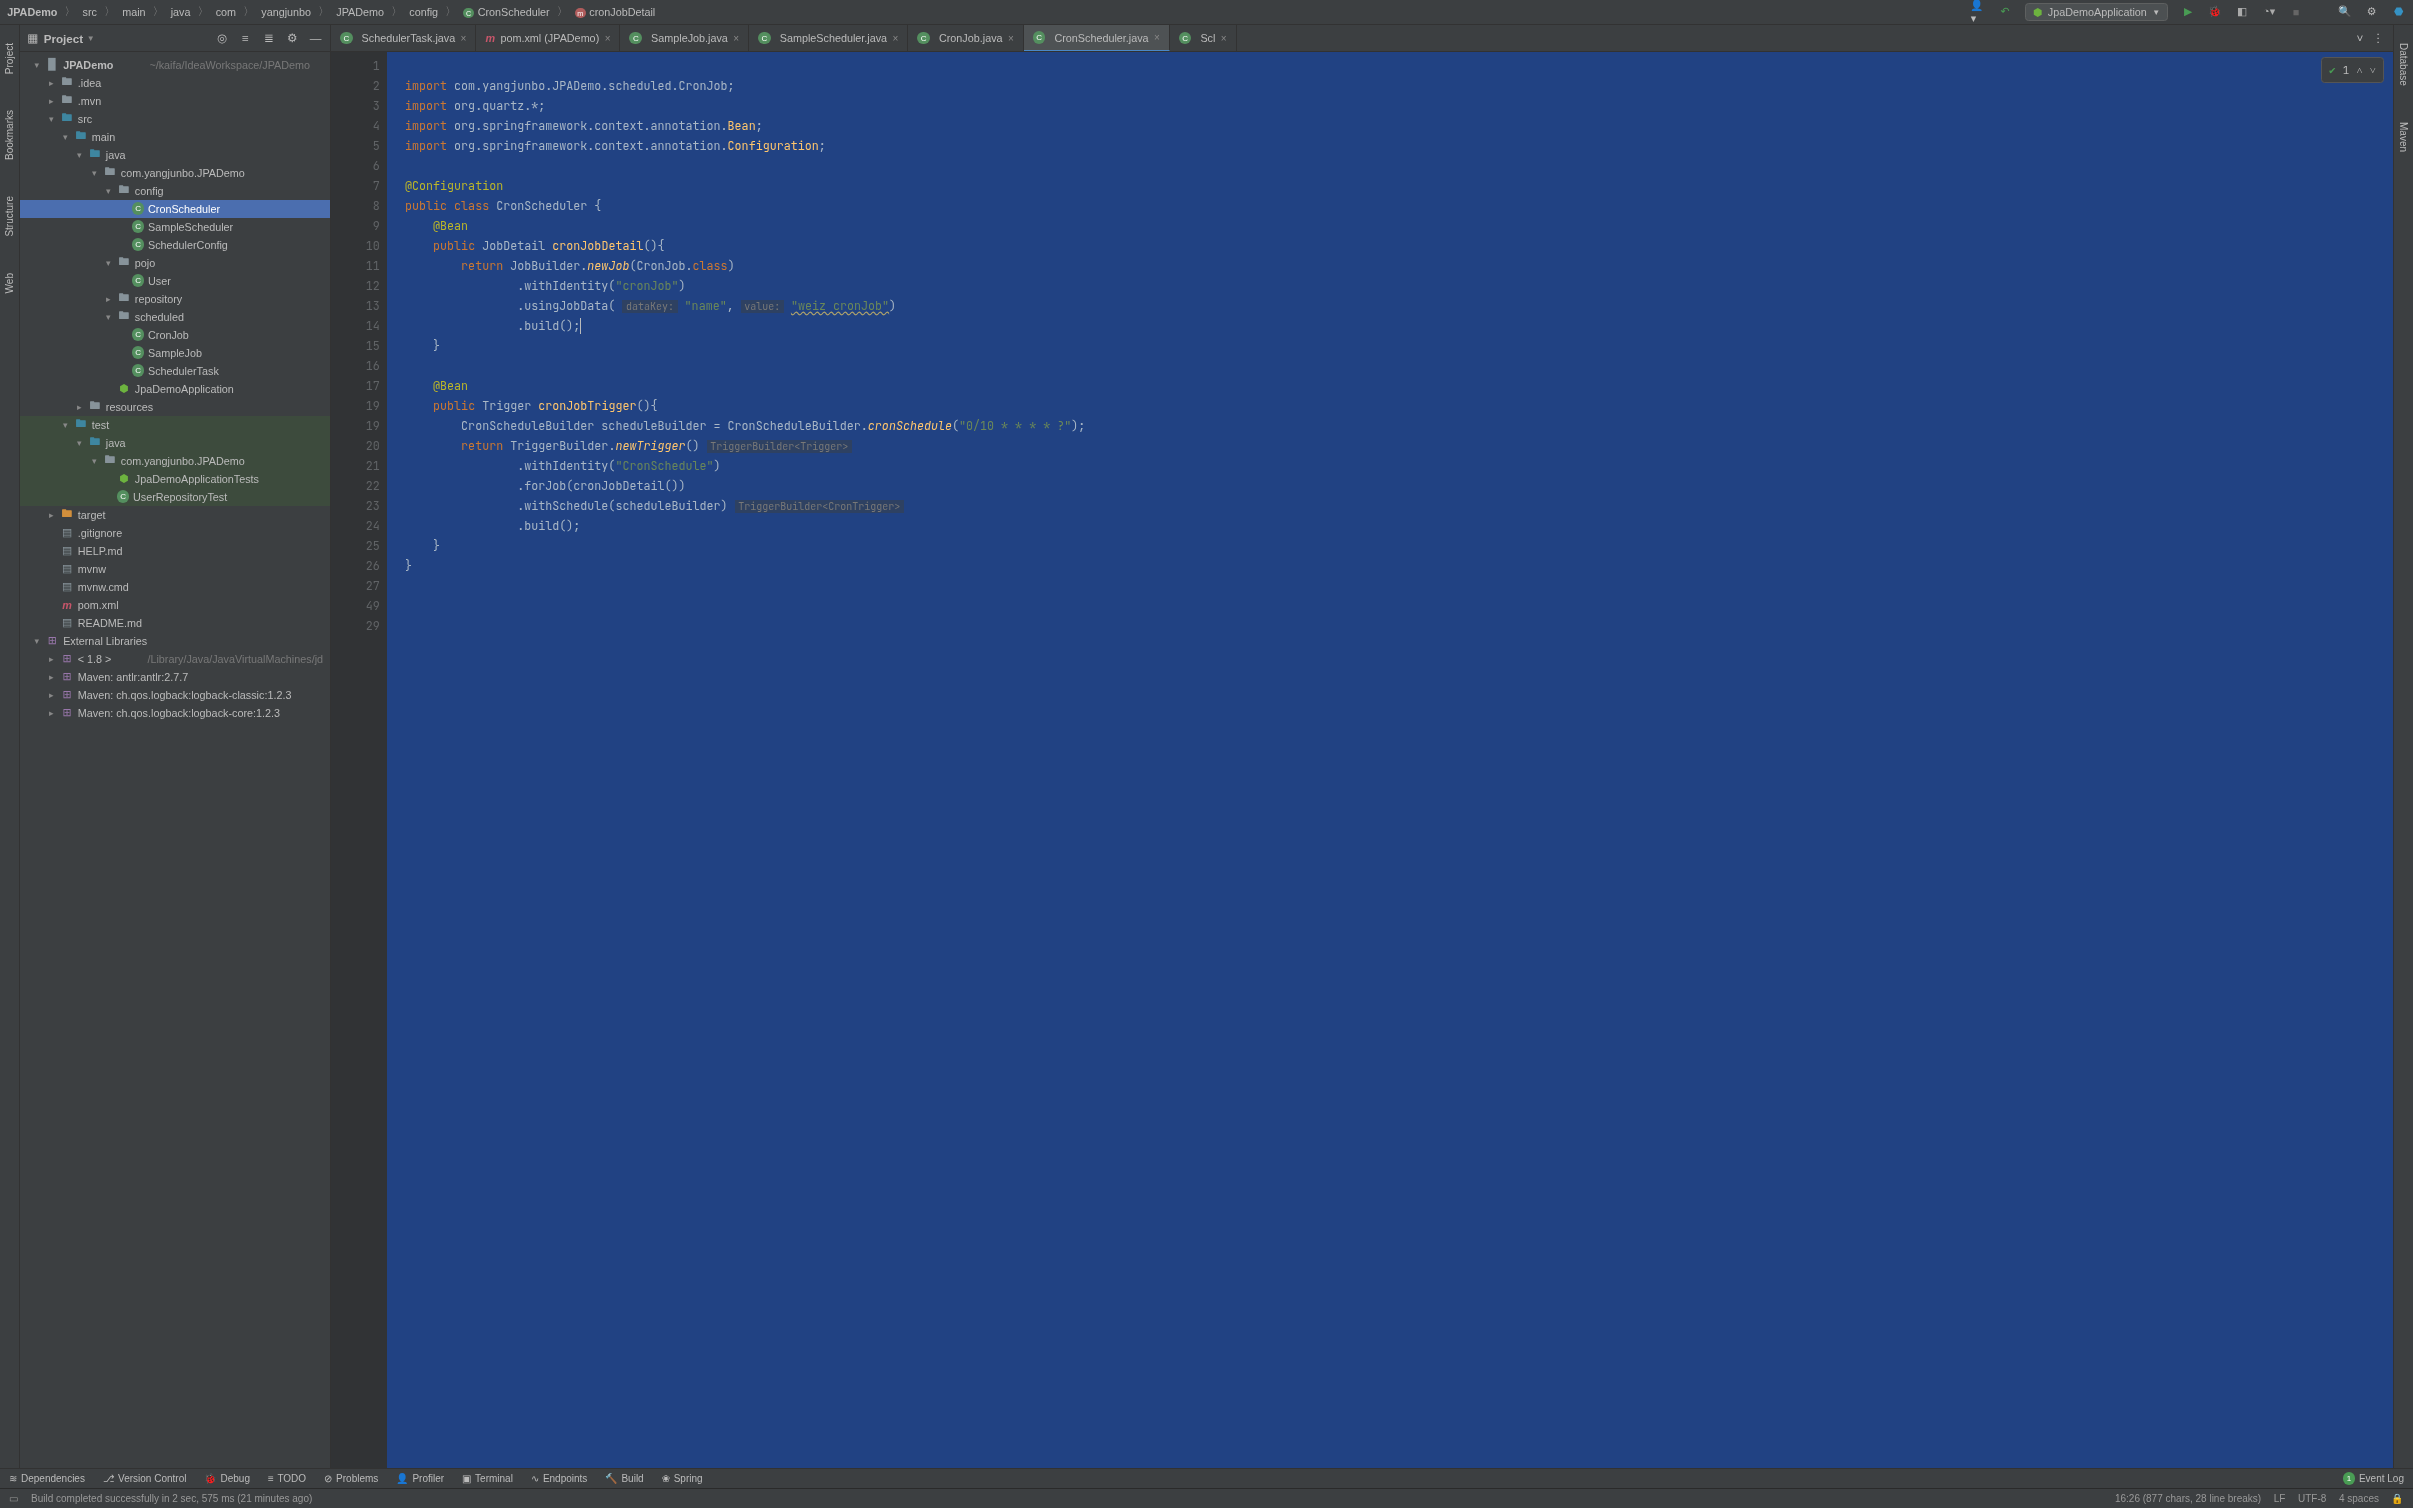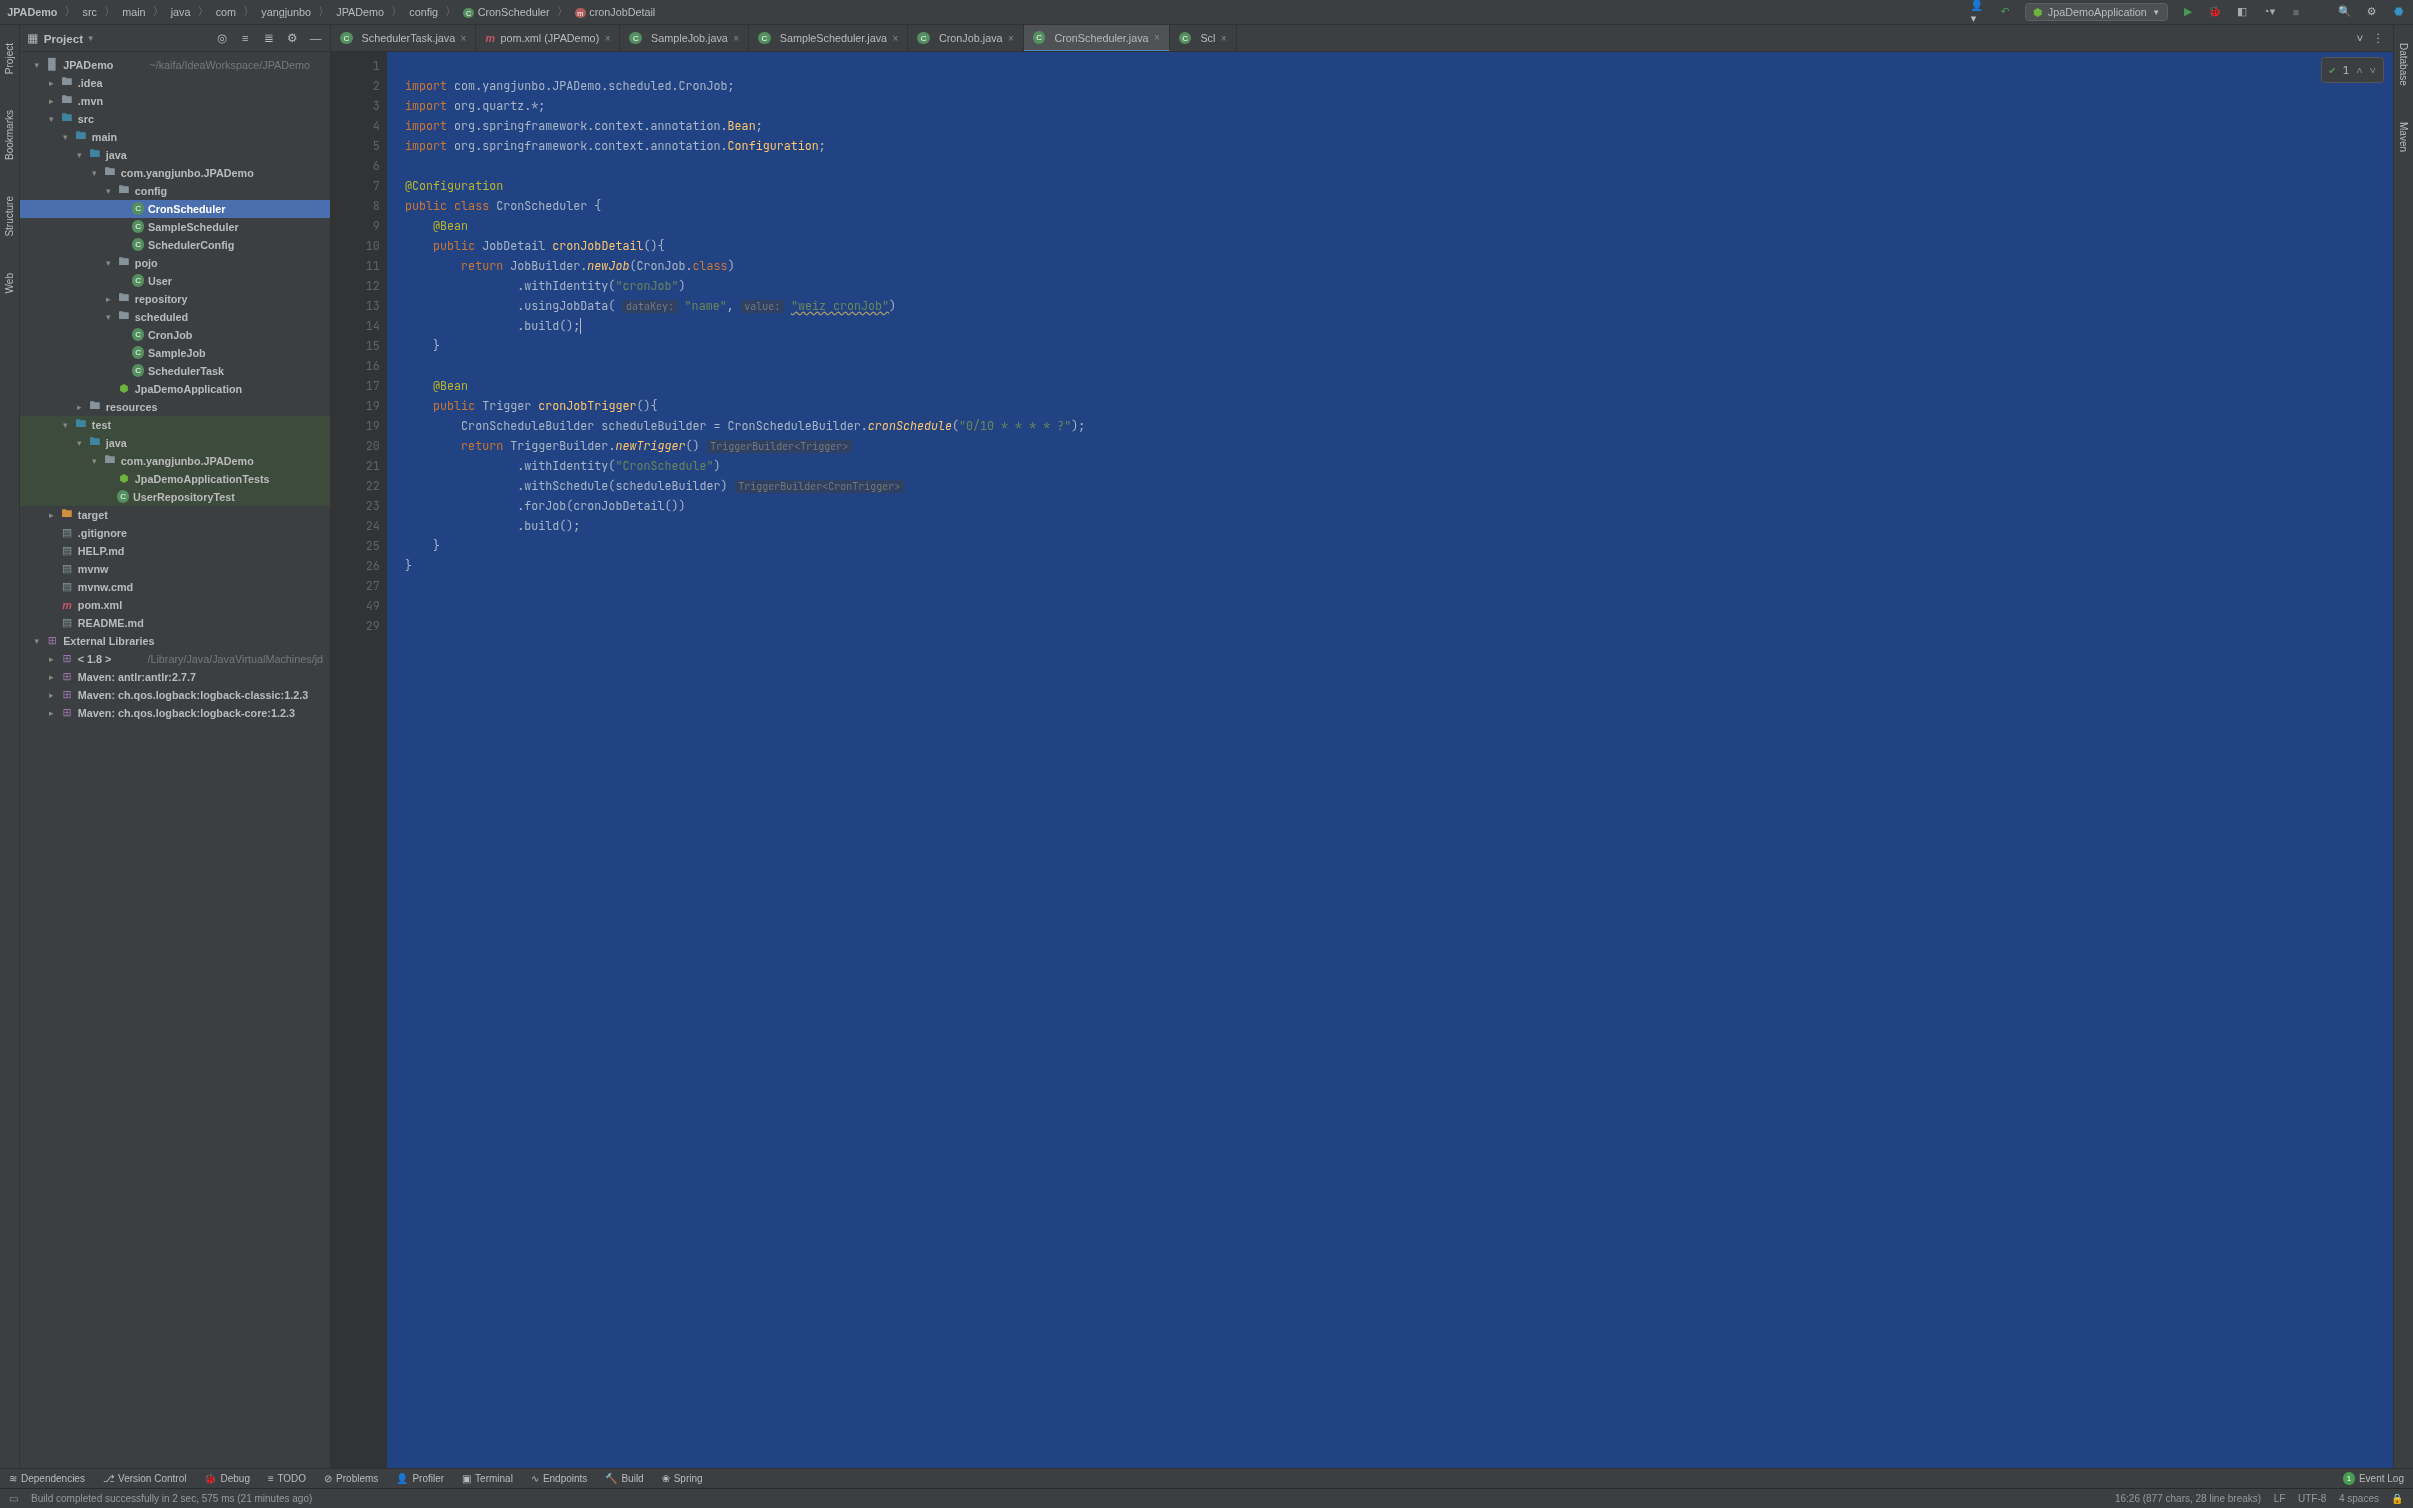--- a/index.html
+++ b/index.html
@@ -98,21 +98,21 @@
 .tree-row.test-bg { background: #3d4b3d; }
 .tree-arrow { width: 10.8px; display: inline-block; color: #888; font-size: 9px; }
 .tree-icon { width: 14.4px; height: 14.4px; margin-right: 3.6px; display: inline-flex; align-items: center; justify-content: center; }
 .folder-icon { color: #87939a; }
 .folder-icon-orange { color: #d28f3c; }
 .folder-icon-blue { color: #3e86a0; }
 .class-icon { background: #548f5f; color: #fff; border-radius: 50%; width: 12.6px; height: 12.6px; font-size: 8px; }
 .spring-icon { color: #6db33f; }
 .maven-icon { color: #c7566a; }
 .lib-icon { color: #9876aa; }
-.tree-label { color: #bbbbbb; font-weight: bold; }
+.tree-label { color: #bbbbbb; }
 .tree-row.selected .tree-label { color: #fff; }
 .tree-path { color: #787878; margin-left: 36px; }
 
 
 .editor-area { flex: 1; display: flex; flex-direction: column; background: #2b2b2b; }
 .editor-tabs {
   height: 27px;
   background: #3c3f41;
   border-bottom: 0.9px solid #323232;
   display: flex;
@@ -582,22 +582,22 @@
             <div class="code-line">                <span class="txt">.withIdentity(</span><span class="str">"cronJob"</span><span class="txt">)</span></div>
             <div class="code-line">                <span class="txt">.usingJobData(</span> <span class="hint">dataKey:</span> <span class="str">"name"</span><span class="txt">,</span> <span class="hint">value:</span> <span class="str warn-u">"weiz cronJob"</span><span class="txt">)</span></div>
             <div class="code-line">                <span class="txt">.build();</span><span style="border-left:0.9px solid #bbb;">&nbsp;</span></div>
             <div class="code-line">    <span class="txt">}</span></div>
             <div class="code-line">&nbsp;</div>
             <div class="code-line">    <span class="at">@Bean</span></div>
             <div class="code-line">    <span class="kw">public</span> <span class="txt">Trigger </span><span class="fn">cronJobTrigger</span><span class="txt">(){</span></div>
             <div class="code-line">        <span class="txt">CronScheduleBuilder scheduleBuilder = CronScheduleBuilder.</span><span class="fni">cronSchedule</span><span class="txt">(</span><span class="str">"0/10 * * * * ?"</span><span class="txt">);</span></div>
             <div class="code-line">        <span class="kw">return</span> <span class="txt">TriggerBuilder.</span><span class="fni">newTrigger</span><span class="txt">()</span> <span class="hint">TriggerBuilder&lt;Trigger&gt;</span></div>
             <div class="code-line">                <span class="txt">.withIdentity(</span><span class="str">"CronSchedule"</span><span class="txt">)</span></div>
+            <div class="code-line">                <span class="txt">.forJob(cronJobDetail())</span></div>
             <div class="code-line">                <span class="txt">.withSchedule(scheduleBuilder)</span> <span class="hint">TriggerBuilder&lt;CronTrigger&gt;</span></div>
-            <div class="code-line">                <span class="txt">.forJob(cronJobDetail())</span></div>
             <div class="code-line">                <span class="txt">.build();</span></div>
             <div class="code-line">    <span class="txt">}</span></div>
             <div class="code-line"><span class="txt">}</span></div>
             <div class="code-line">&nbsp;</div>
           </div>
       </div>
     </div>
 
     <div class="right-strip" id="right-strip">
         <div class="vertical-text" style="transform: none;">Database</div>

